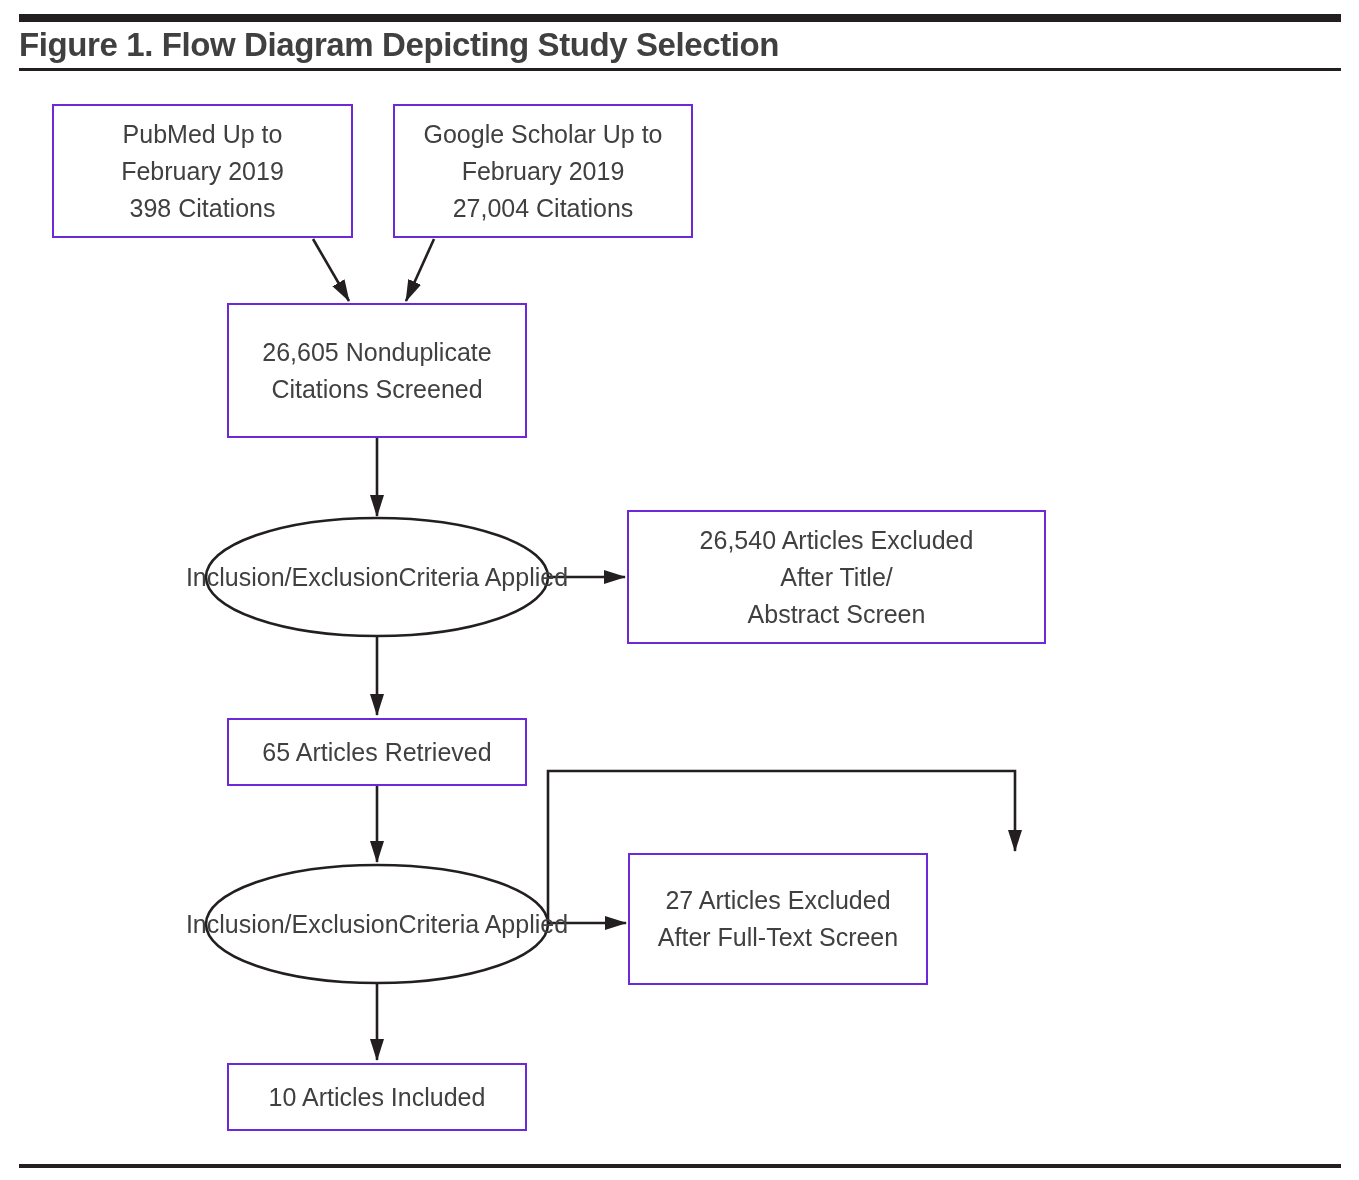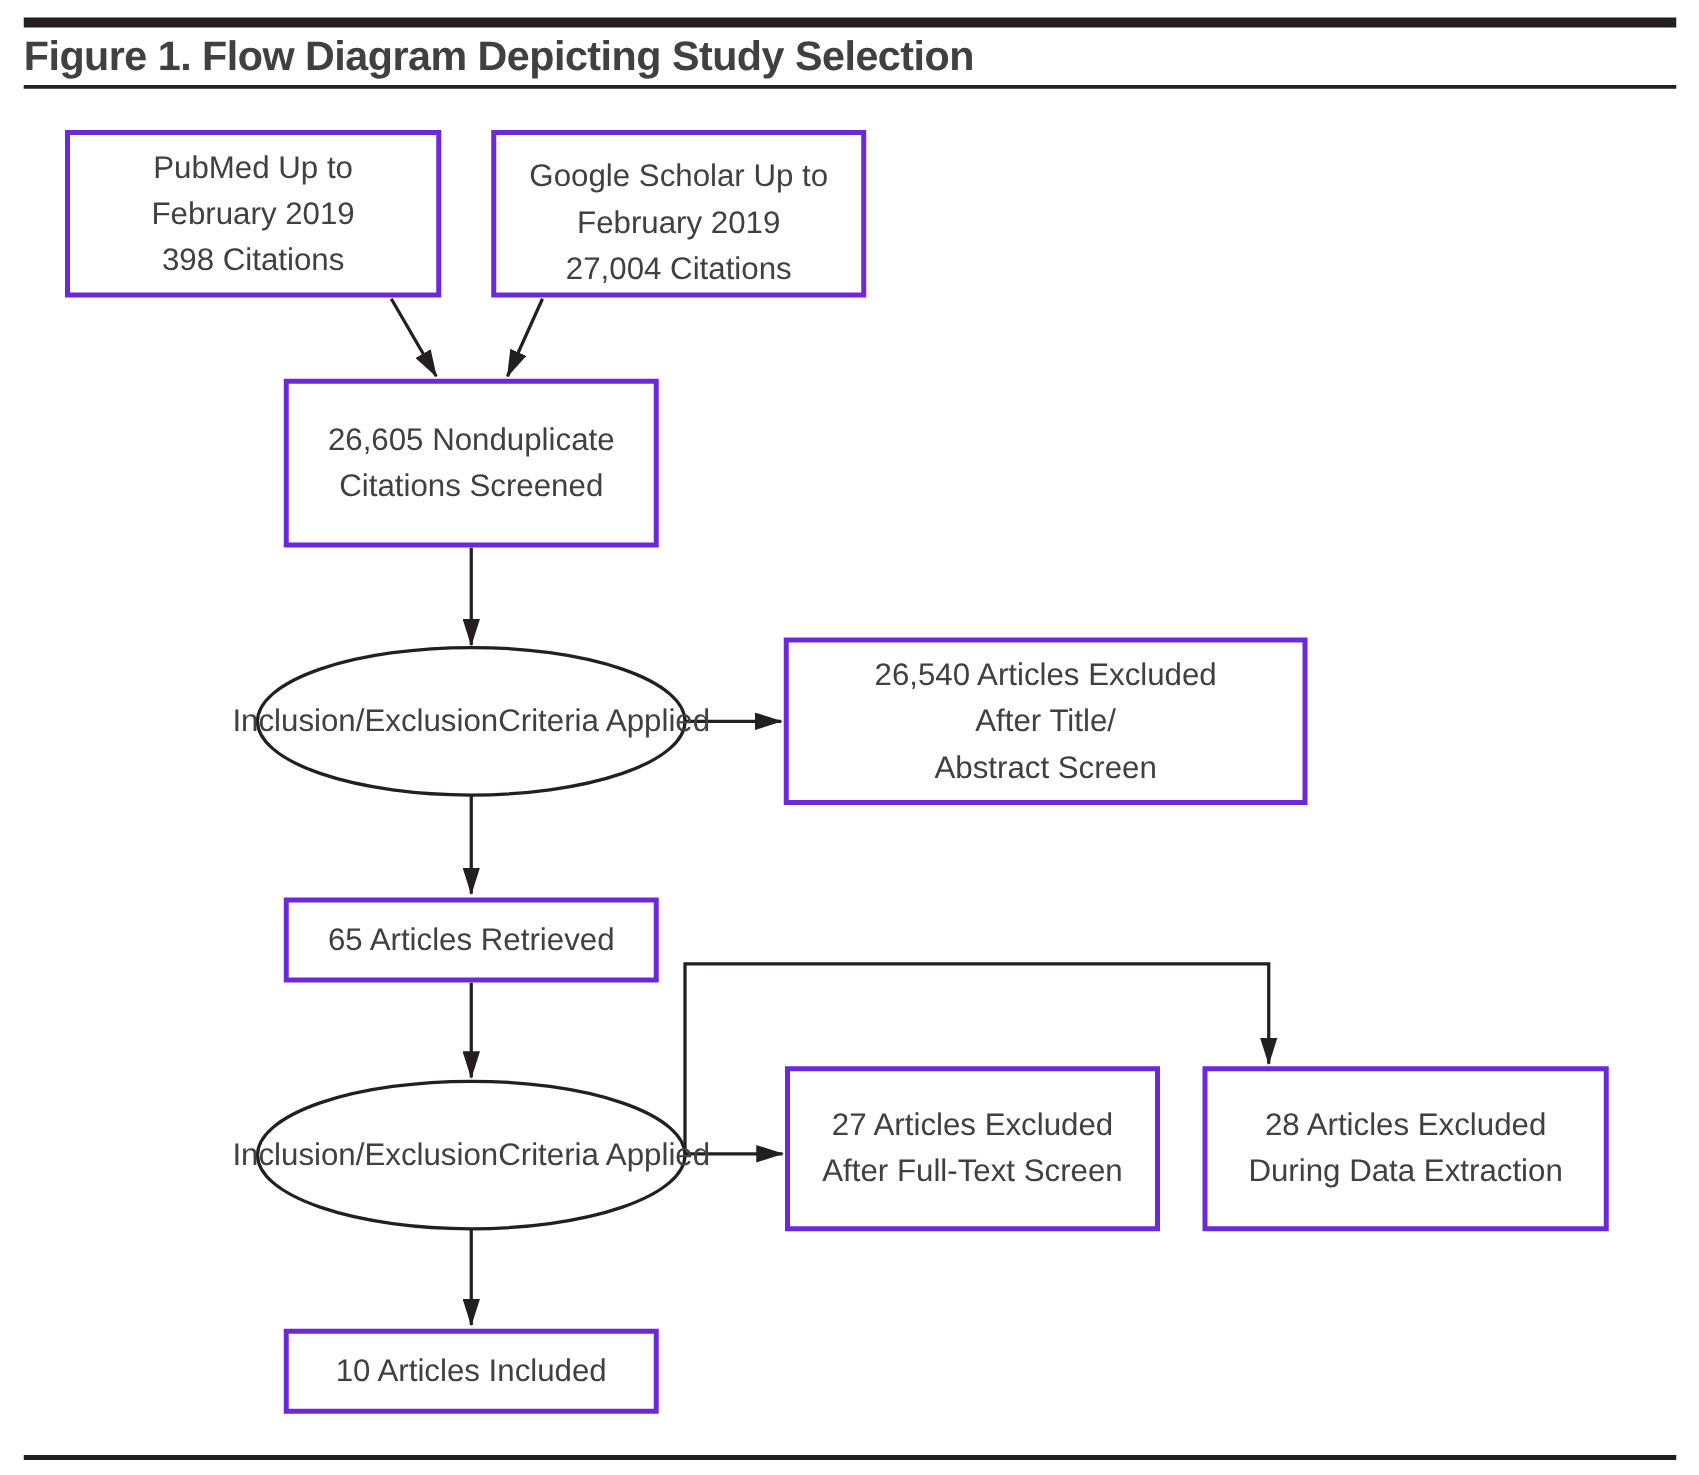--- a/index.html
+++ b/index.html
@@ -23,21 +23,21 @@
     top: 26px;
     margin: 0;
     font-size: 33px;
     font-weight: 700;
     letter-spacing: -0.4px;
     white-space: nowrap;
   }
   .connectors { position: absolute; left: 0; top: 0; }
   .node {
     position: absolute;
-    border: 4px solid #6d28d9;
+    border: 2px solid #6d28d9;
     background: #ffffff;
     display: flex;
     flex-direction: column;
     align-items: center;
     justify-content: center;
     text-align: center;
     font-size: 25px;
     line-height: 37px;
     white-space: nowrap;
   }
@@ -47,21 +47,21 @@
     align-items: center;
     justify-content: center;
     text-align: center;
     font-size: 25px;
     line-height: 37px;
     white-space: nowrap;
     pointer-events: none;
   }
   
   .node-pubmed        { left: 52px;  top: 104px;  width: 301px; height: 134px; }
-  .node-google        { left: 393px; top: 104px;  width: 300px; height: 134px; justify-content: flex-end; }
+  .node-google        { left: 393px; top: 104px;  width: 300px; height: 134px; }
   .node-screened      { left: 227px; top: 303px;  width: 300px; height: 135px; }
   .node-excl-title    { left: 627px; top: 510px;  width: 419px; height: 134px; }
   .node-retrieved     { left: 227px; top: 718px;  width: 300px; height: 68px; }
   .node-excl-fulltext { left: 628px; top: 853px;  width: 300px; height: 132px; justify-content: center; }
   .node-excl-extract  { left: 962px; top: 853px;  width: 325px; height: 132px; }
   .node-included      { left: 227px; top: 1063px; width: 300px; height: 68px; }
   .label-criteria-1   { left: 206px; top: 518px;  width: 342px; height: 118px; }
   .label-criteria-2   { left: 206px; top: 865px;  width: 342px; height: 118px; }
 </style>
 </head>
@@ -129,24 +129,20 @@
   <div class="ellipse-label label-criteria-2">
     <div>Inclusion/Exclusion</div>
     <div>Criteria Applied</div>
   </div>
 
   <div class="node node-excl-fulltext">
     <div>27 Articles Excluded</div>
     <div>After Full-Text Screen</div>
   </div>
 
-  <div class="node node-excl-extract">
-    <div>28 Articles Excluded</div>
-    <div>During Data Extraction</div>
-  </div>
 
   <div class="node node-included">
     <div>10 Articles Included</div>
   </div>
 
   <div class="rule rule-bottom"></div>
 
 </div>
 
 </body></html>

